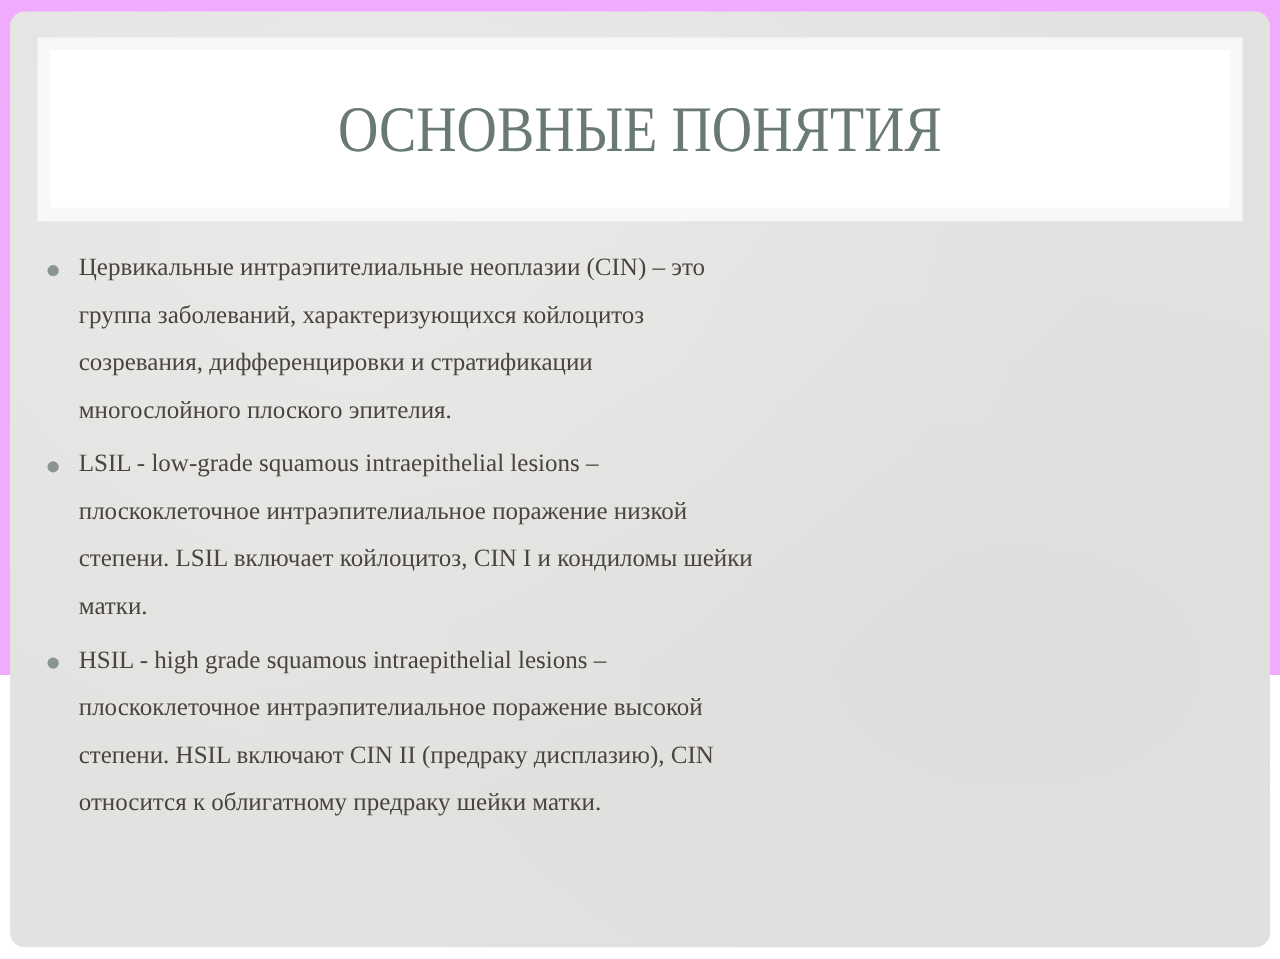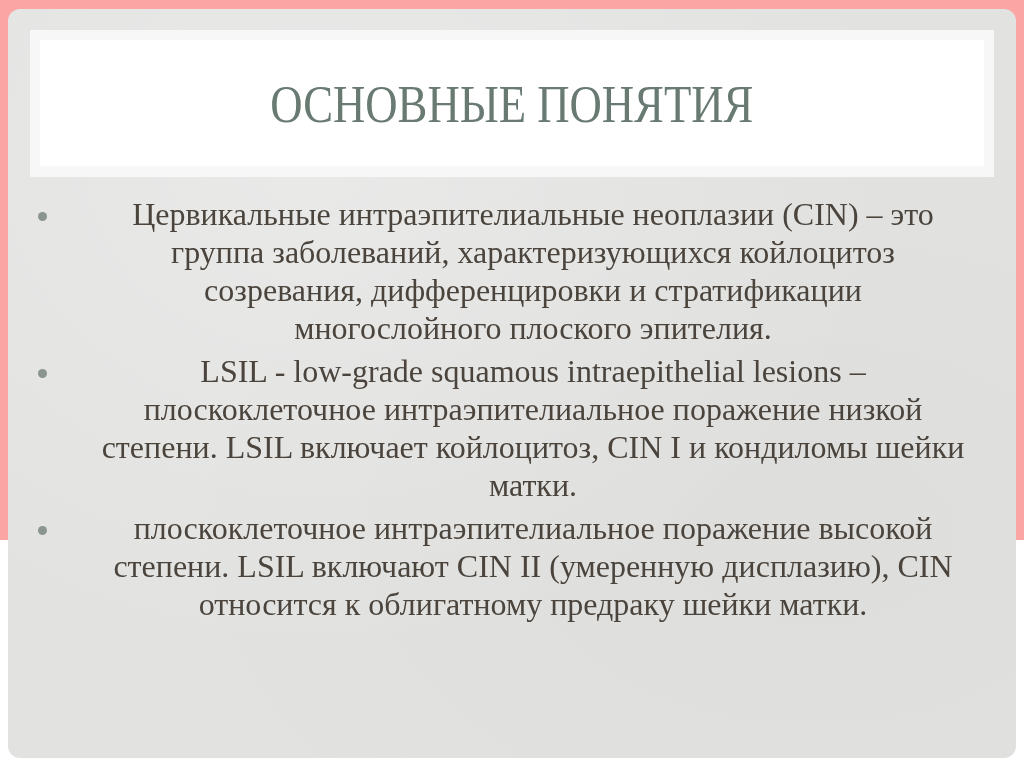--- a/index.html
+++ b/index.html
@@ -7,21 +7,21 @@
       padding: 0;
       width: 1024px;
       height: 767px;
       background: #ffffff;
       overflow: hidden;
     }
     .slide {
       position: absolute;
       left: 0; top: 0;
       width: 1024px; height: 540px;
-      background: #fca5a5;
+      background: #f0abfc;
     }
     .panel {
       position: absolute;
       left: 8px; top: 9px;
       width: 1008px; height: 749px;
       background: #e2e2e1;
       border-radius: 12px;
       background-image:
         radial-gradient(ellipse at 30% 20%, rgba(255,255,255,0.25), rgba(255,255,255,0) 60%),
         radial-gradient(ellipse at 80% 70%, rgba(0,0,0,0.02), rgba(0,0,0,0) 60%);
@@ -51,25 +51,24 @@
       margin-top: 2px;
     }
     .content {
       position: absolute;
       left: 63px; top: 195px;
       width: 940px;
     }
     .bullet-item {
       position: relative;
       font-family: "Liberation Serif", "DejaVu Serif", serif;
-      font-size: 32px;
+      font-size: 20px;
       line-height: 38px;
       color: #4a443c;
       margin: 0 0 5px 0;
-      text-align: center;
     }
     .bullet-dot {
       position: absolute;
       left: -25px;
       top: 17px;
       width: 9px; height: 9px;
       border-radius: 50%;
       background: #8a9590;
     }
     .bullet-text {
@@ -101,19 +100,20 @@
       <div class="bullet-item">
         <span class="bullet-dot"></span>
         <span class="bullet-text">LSIL - low-grade squamous intraepithelial lesions –</span>
         <span class="bullet-text">плоскоклеточное интраэпителиальное поражение низкой</span>
         <span class="bullet-text">степени. LSIL включает койлоцитоз, CIN I и кондиломы шейки</span>
         <span class="bullet-text">матки.</span>
       </div>
 
       <div class="bullet-item">
         <span class="bullet-dot"></span>
+        <span class="bullet-text">HSIL - high grade squamous intraepithelial lesions –</span>
         <span class="bullet-text">плоскоклеточное интраэпителиальное поражение высокой</span>
-        <span class="bullet-text">степени. LSIL включают CIN II (умеренную дисплазию), CIN</span>
+        <span class="bullet-text">степени. HSIL включают CIN II (предраку дисплазию), CIN</span>
         <span class="bullet-text">относится к облигатному предраку шейки матки.</span>
       </div>
     </div>
   </div>
 </div>
 
 </body></html>

